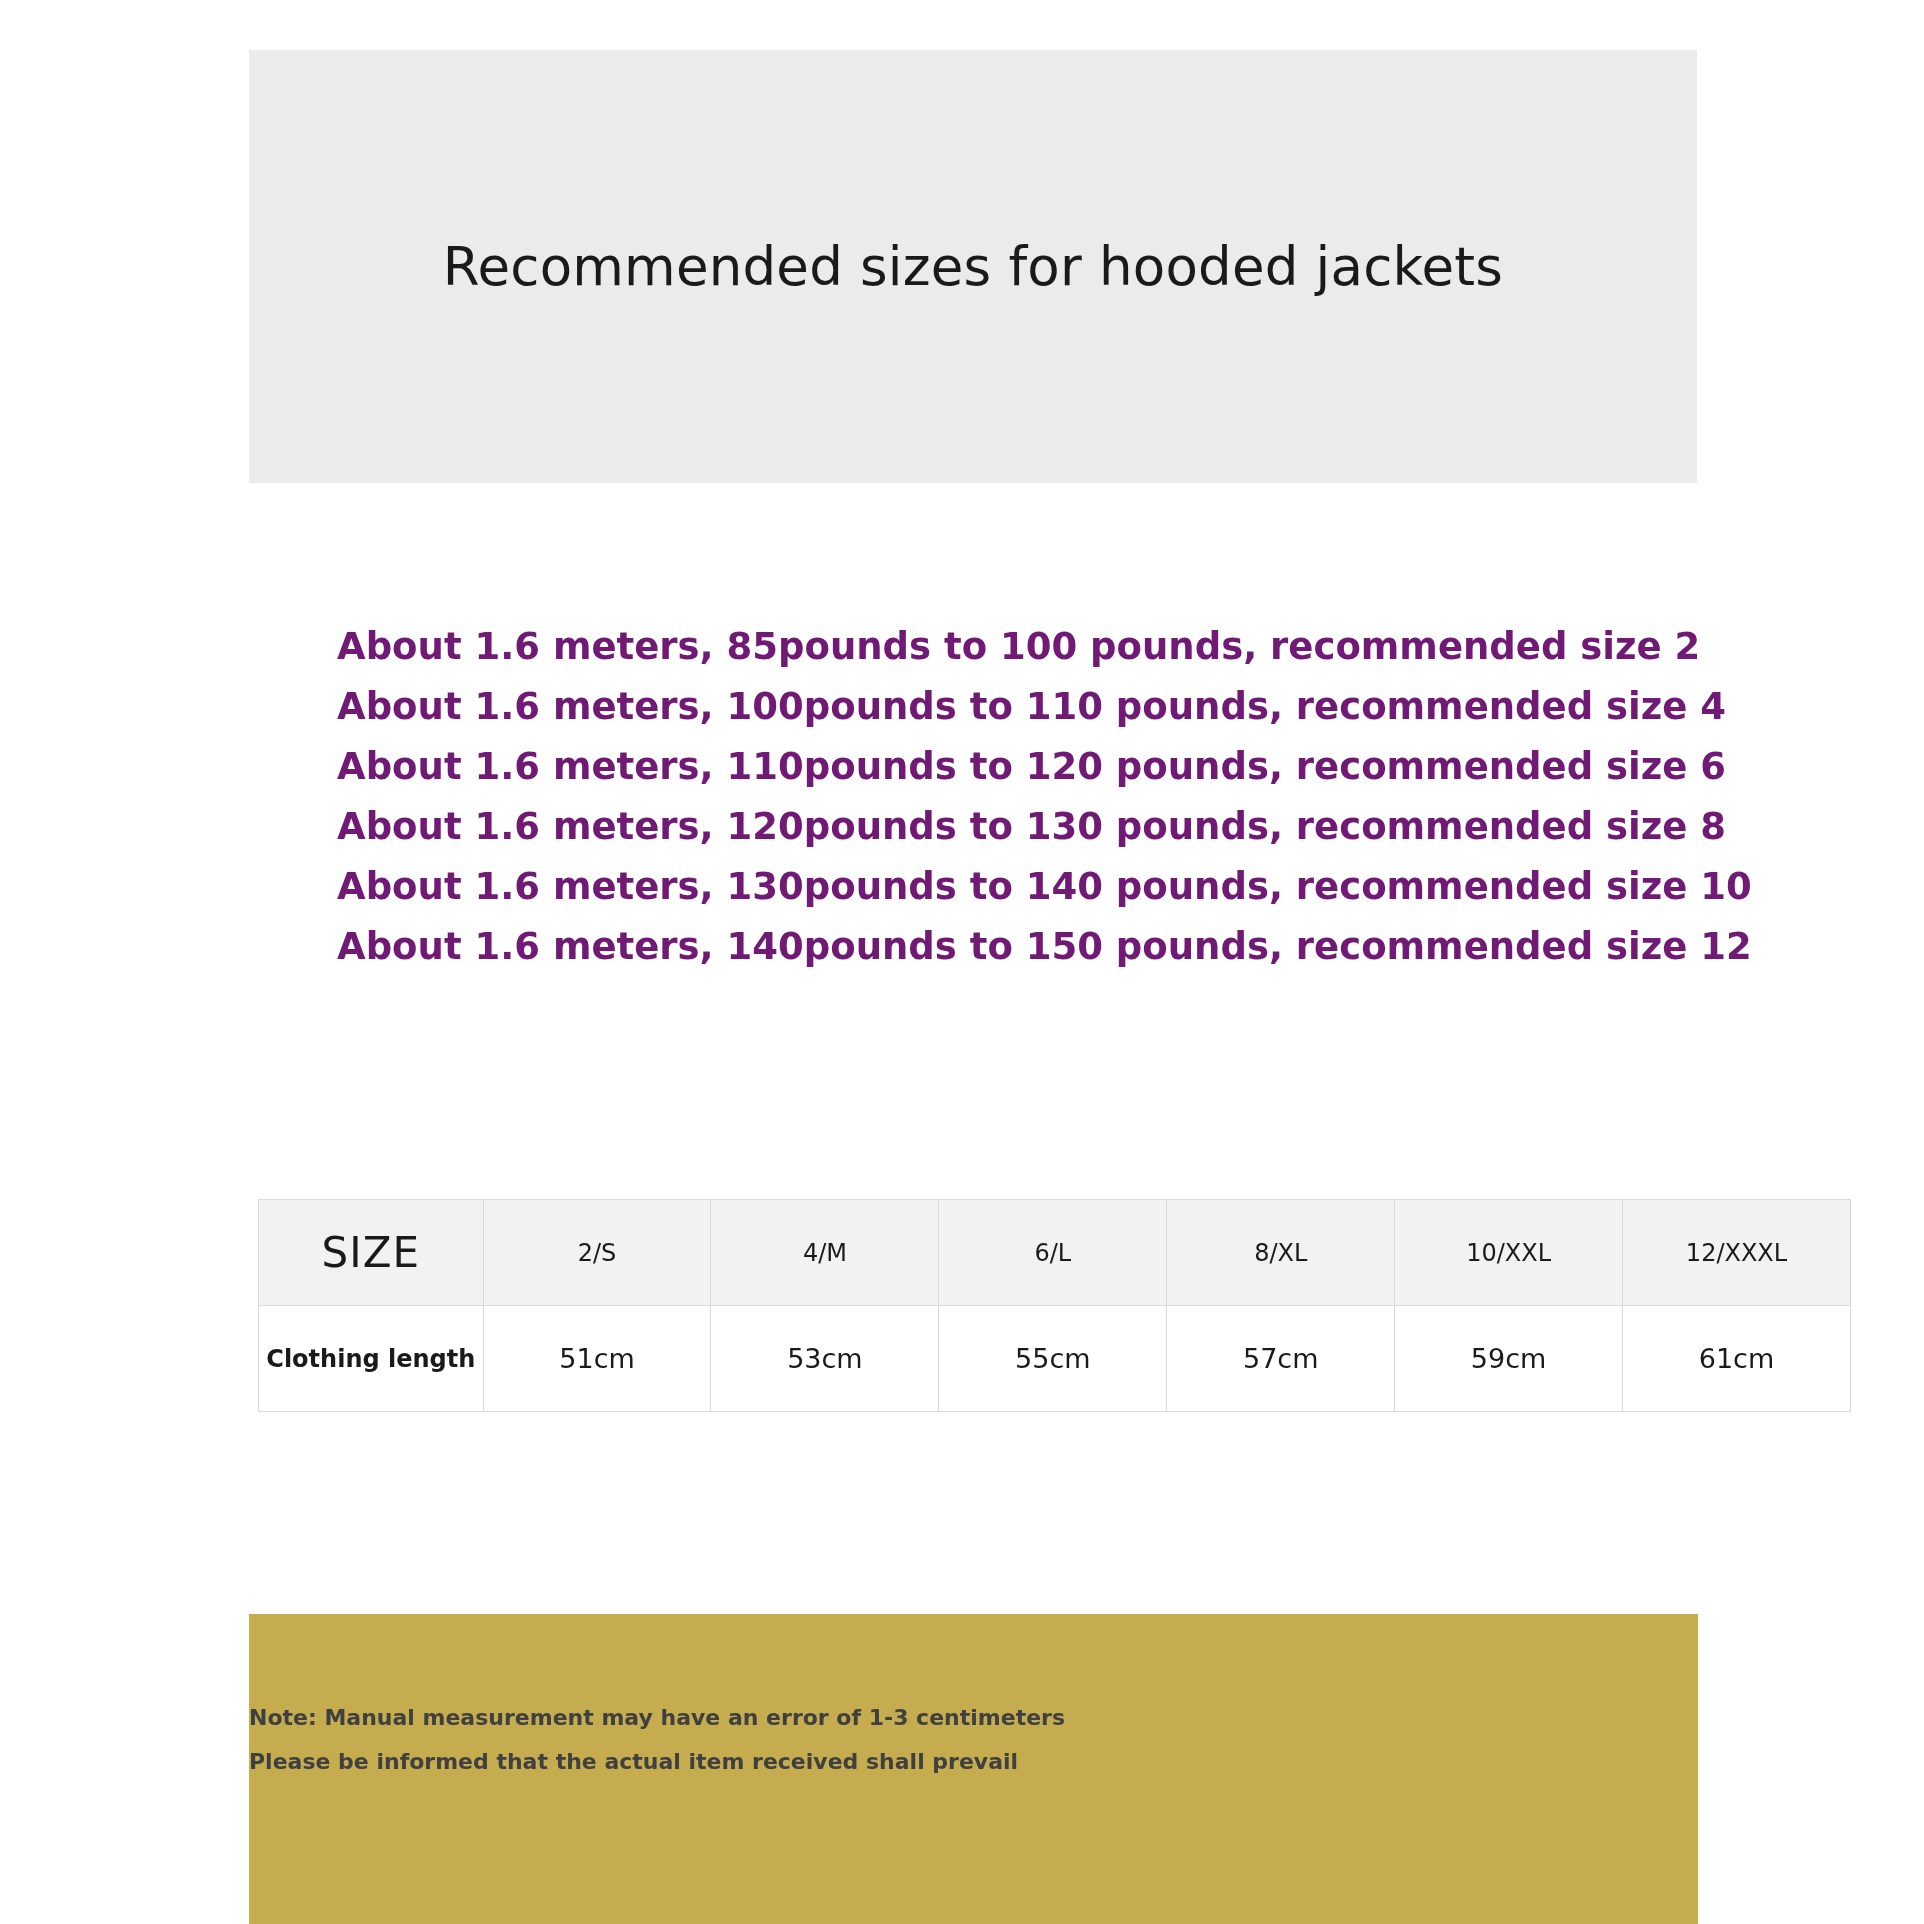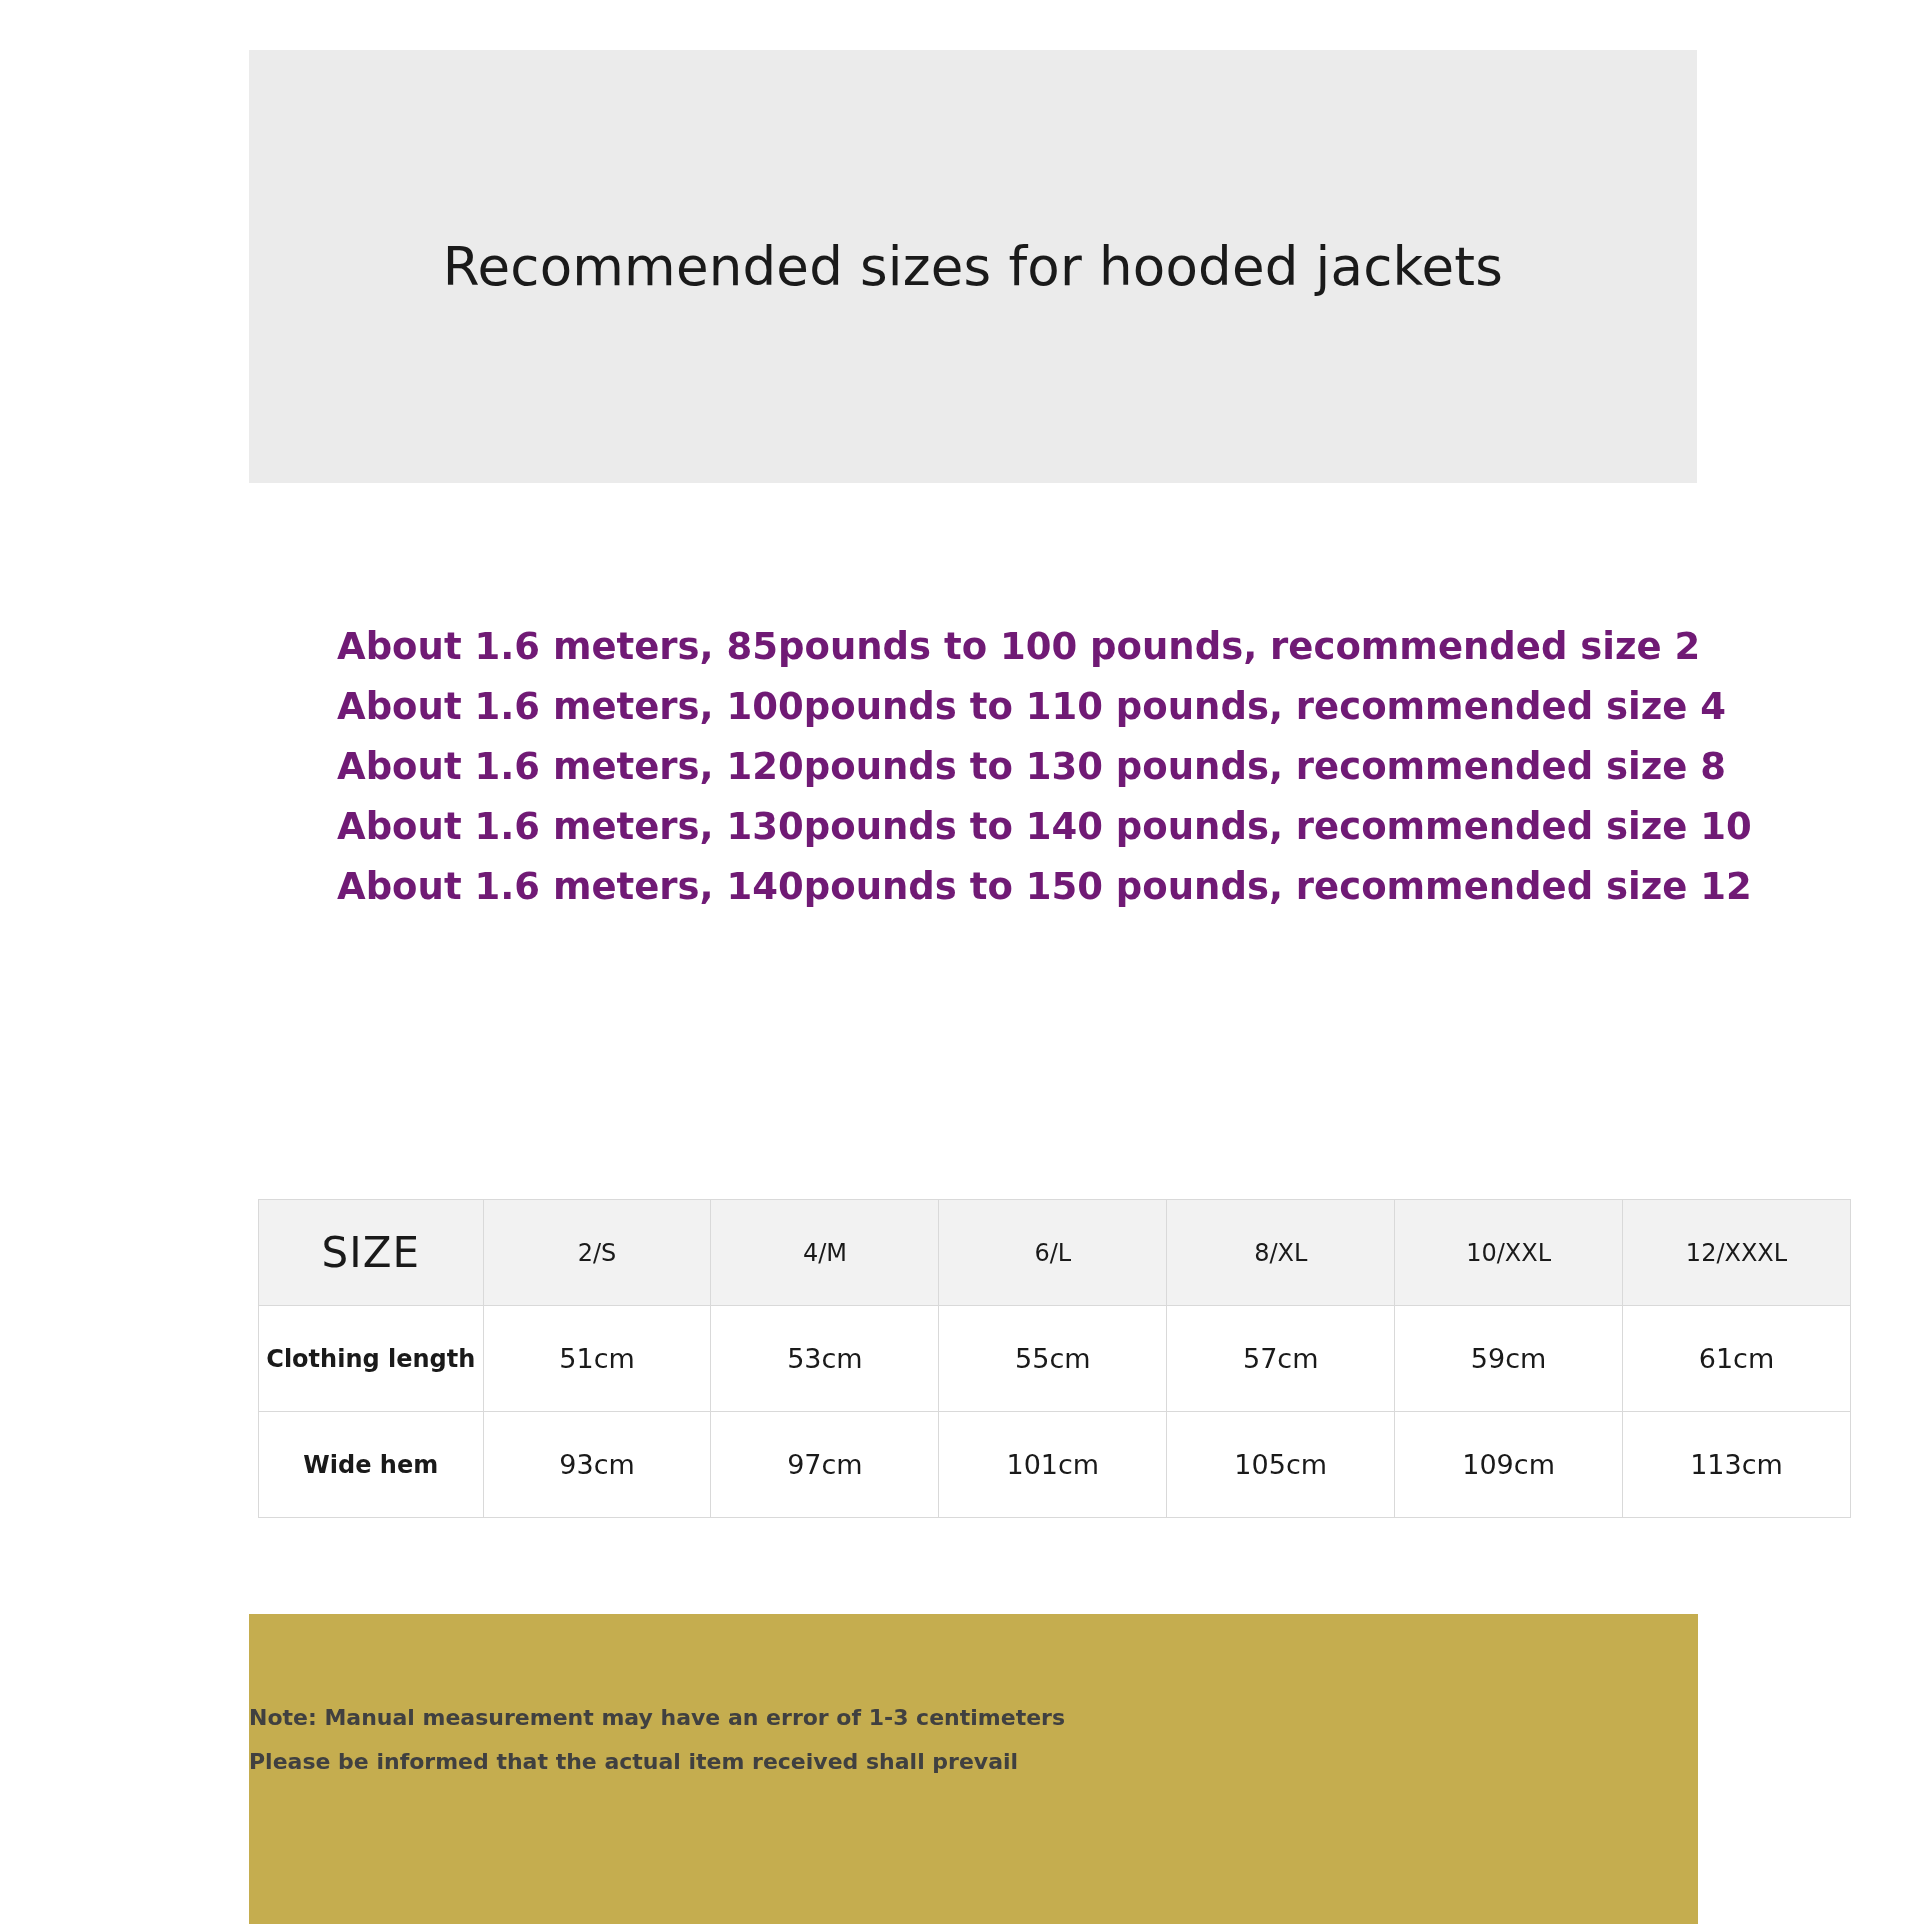--- a/index.html
+++ b/index.html
@@ -124,20 +124,21 @@
 
 <div class="page">
 
   <div class="title-banner">
     <div class="title-text">Recommended sizes for hooded jackets</div>
   </div>
 
   <div class="reco-block">
     <div class="reco-line">About 1.6 meters, 85pounds to 100 pounds, recommended size 2</div>
     <div class="reco-line">About 1.6 meters, 100pounds to 110 pounds, recommended size 4</div>
+    <div class="reco-line">About 1.6 meters, 110pounds to 120 pounds, recommended size 6</div>
     <div class="reco-line">About 1.6 meters, 120pounds to 130 pounds, recommended size 8</div>
     <div class="reco-line">About 1.6 meters, 130pounds to 140 pounds, recommended size 10</div>
     <div class="reco-line">About 1.6 meters, 140pounds to 150 pounds, recommended size 12</div>
   </div>
 
   <table class="size-table">
     <colgroup>
       <col class="col-label">
       <col class="col-val">
         <col class="col-val">
@@ -160,29 +161,20 @@
     <tbody>
       <tr>
         <td class="row-label">Clothing length</td>
         <td>51cm</td>
         <td>53cm</td>
         <td>55cm</td>
         <td>57cm</td>
         <td>59cm</td>
         <td>61cm</td>
       </tr>
-      <tr>
-        <td class="row-label">Wide hem</td>
-        <td>93cm</td>
-        <td>97cm</td>
-        <td>101cm</td>
-        <td>105cm</td>
-        <td>109cm</td>
-        <td>113cm</td>
-      </tr>
     </tbody>
   </table>
 
   <div class="note-banner">
     <div class="note-line">Note: Manual measurement may have an error of 1-3 centimeters</div>
     <div class="note-line">Please be informed that the actual item received shall prevail</div>
   </div>
 
 </div>
 

